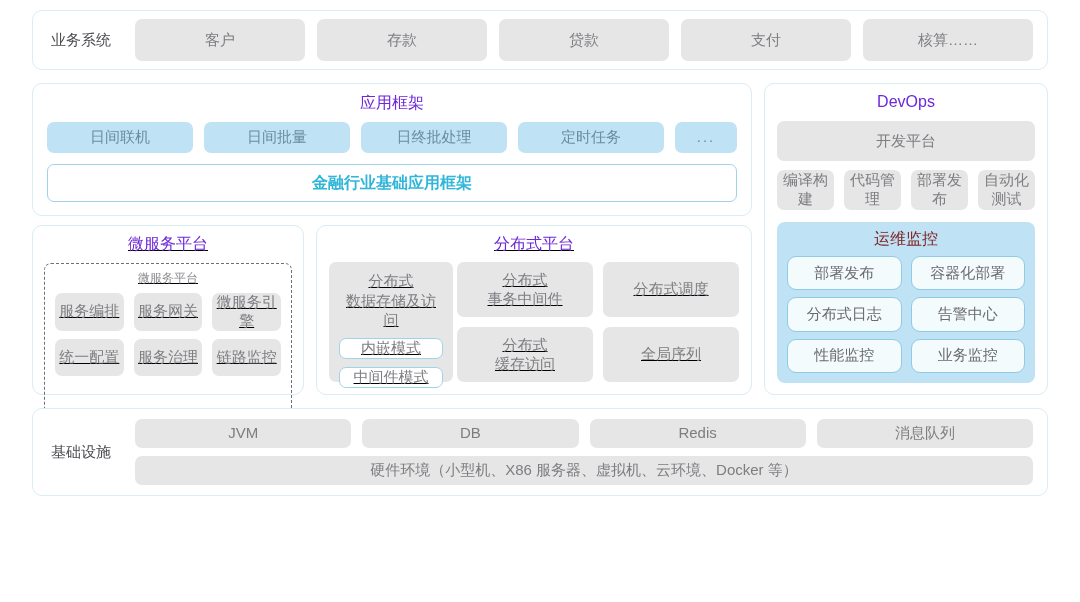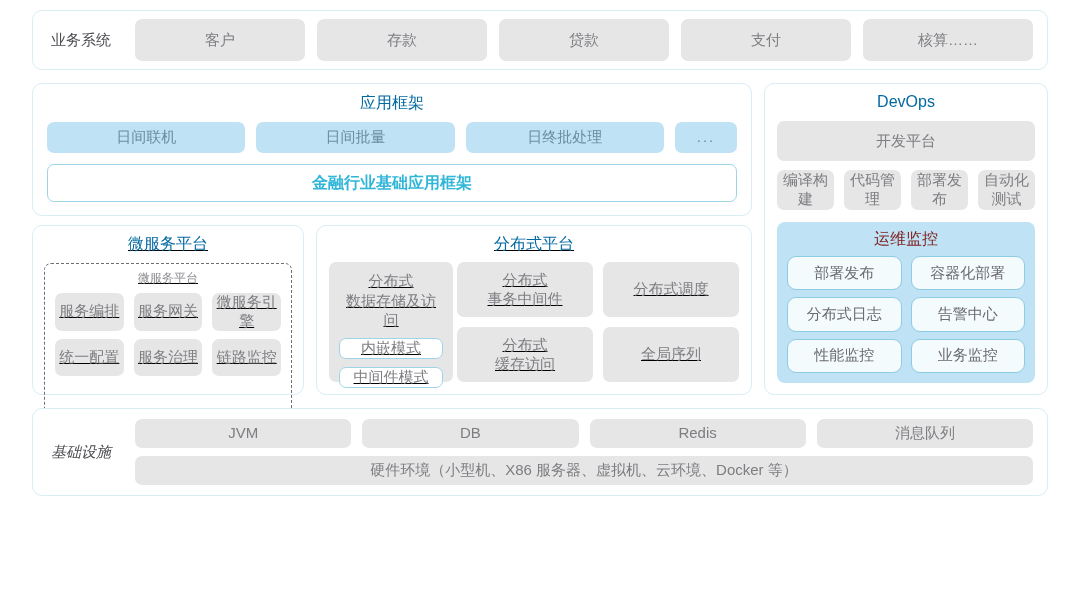--- a/index.html
+++ b/index.html
@@ -52,21 +52,21 @@
     color: #7d7d82;
     font-size: 15px;
     display: flex;
     align-items: center;
     justify-content: center;
     text-align: center;
   }
 
   .section-title {
     font-size: 16px;
-    color: #0369a1;
+    color: #6d28d9;
     text-align: center;
     line-height: 1;
   }
 
   .row-label {
     font-size: 15px;
     color: #4c4c51;
     white-space: nowrap;
     flex: 0 0 auto;
   }
@@ -268,21 +268,21 @@
   
   #infra-row {
     margin-top: 13px;
     flex: 0 0 auto;
     height: 88px;
     display: flex;
     align-items: center;
     padding: 10px 14px 10px 18px;
     gap: 12px;
   }
-  #infra-row .row-label { width: 72px; text-align: left; font-style: italic; }
+  #infra-row .row-label { width: 72px; text-align: left; }
   #infra-right {
     flex: 1 1 auto;
     display: flex;
     flex-direction: column;
     gap: 8px;
     height: 100%;
   }
   #infra-tiles {
     display: flex;
     gap: 11px;
@@ -310,20 +310,21 @@
   <div id="middle">
 
     <div id="middle-left">
 
       <div id="app-framework" class="panel">
         <div class="section-title">应用框架</div>
         <div id="app-framework-tiles">
           <div class="tile tile-blue">日间联机</div>
           <div class="tile tile-blue">日间批量</div>
           <div class="tile tile-blue">日终批处理</div>
+          <div class="tile tile-blue">定时任务</div>
           <div class="tile tile-blue small">...</div>
         </div>
         <div id="base-framework">金融行业基础应用框架</div>
       </div>
 
       <div id="platforms">
 
         <div id="micro-platform" class="panel">
           <div class="section-title">微服务平台</div>
           <div id="micro-inner">

